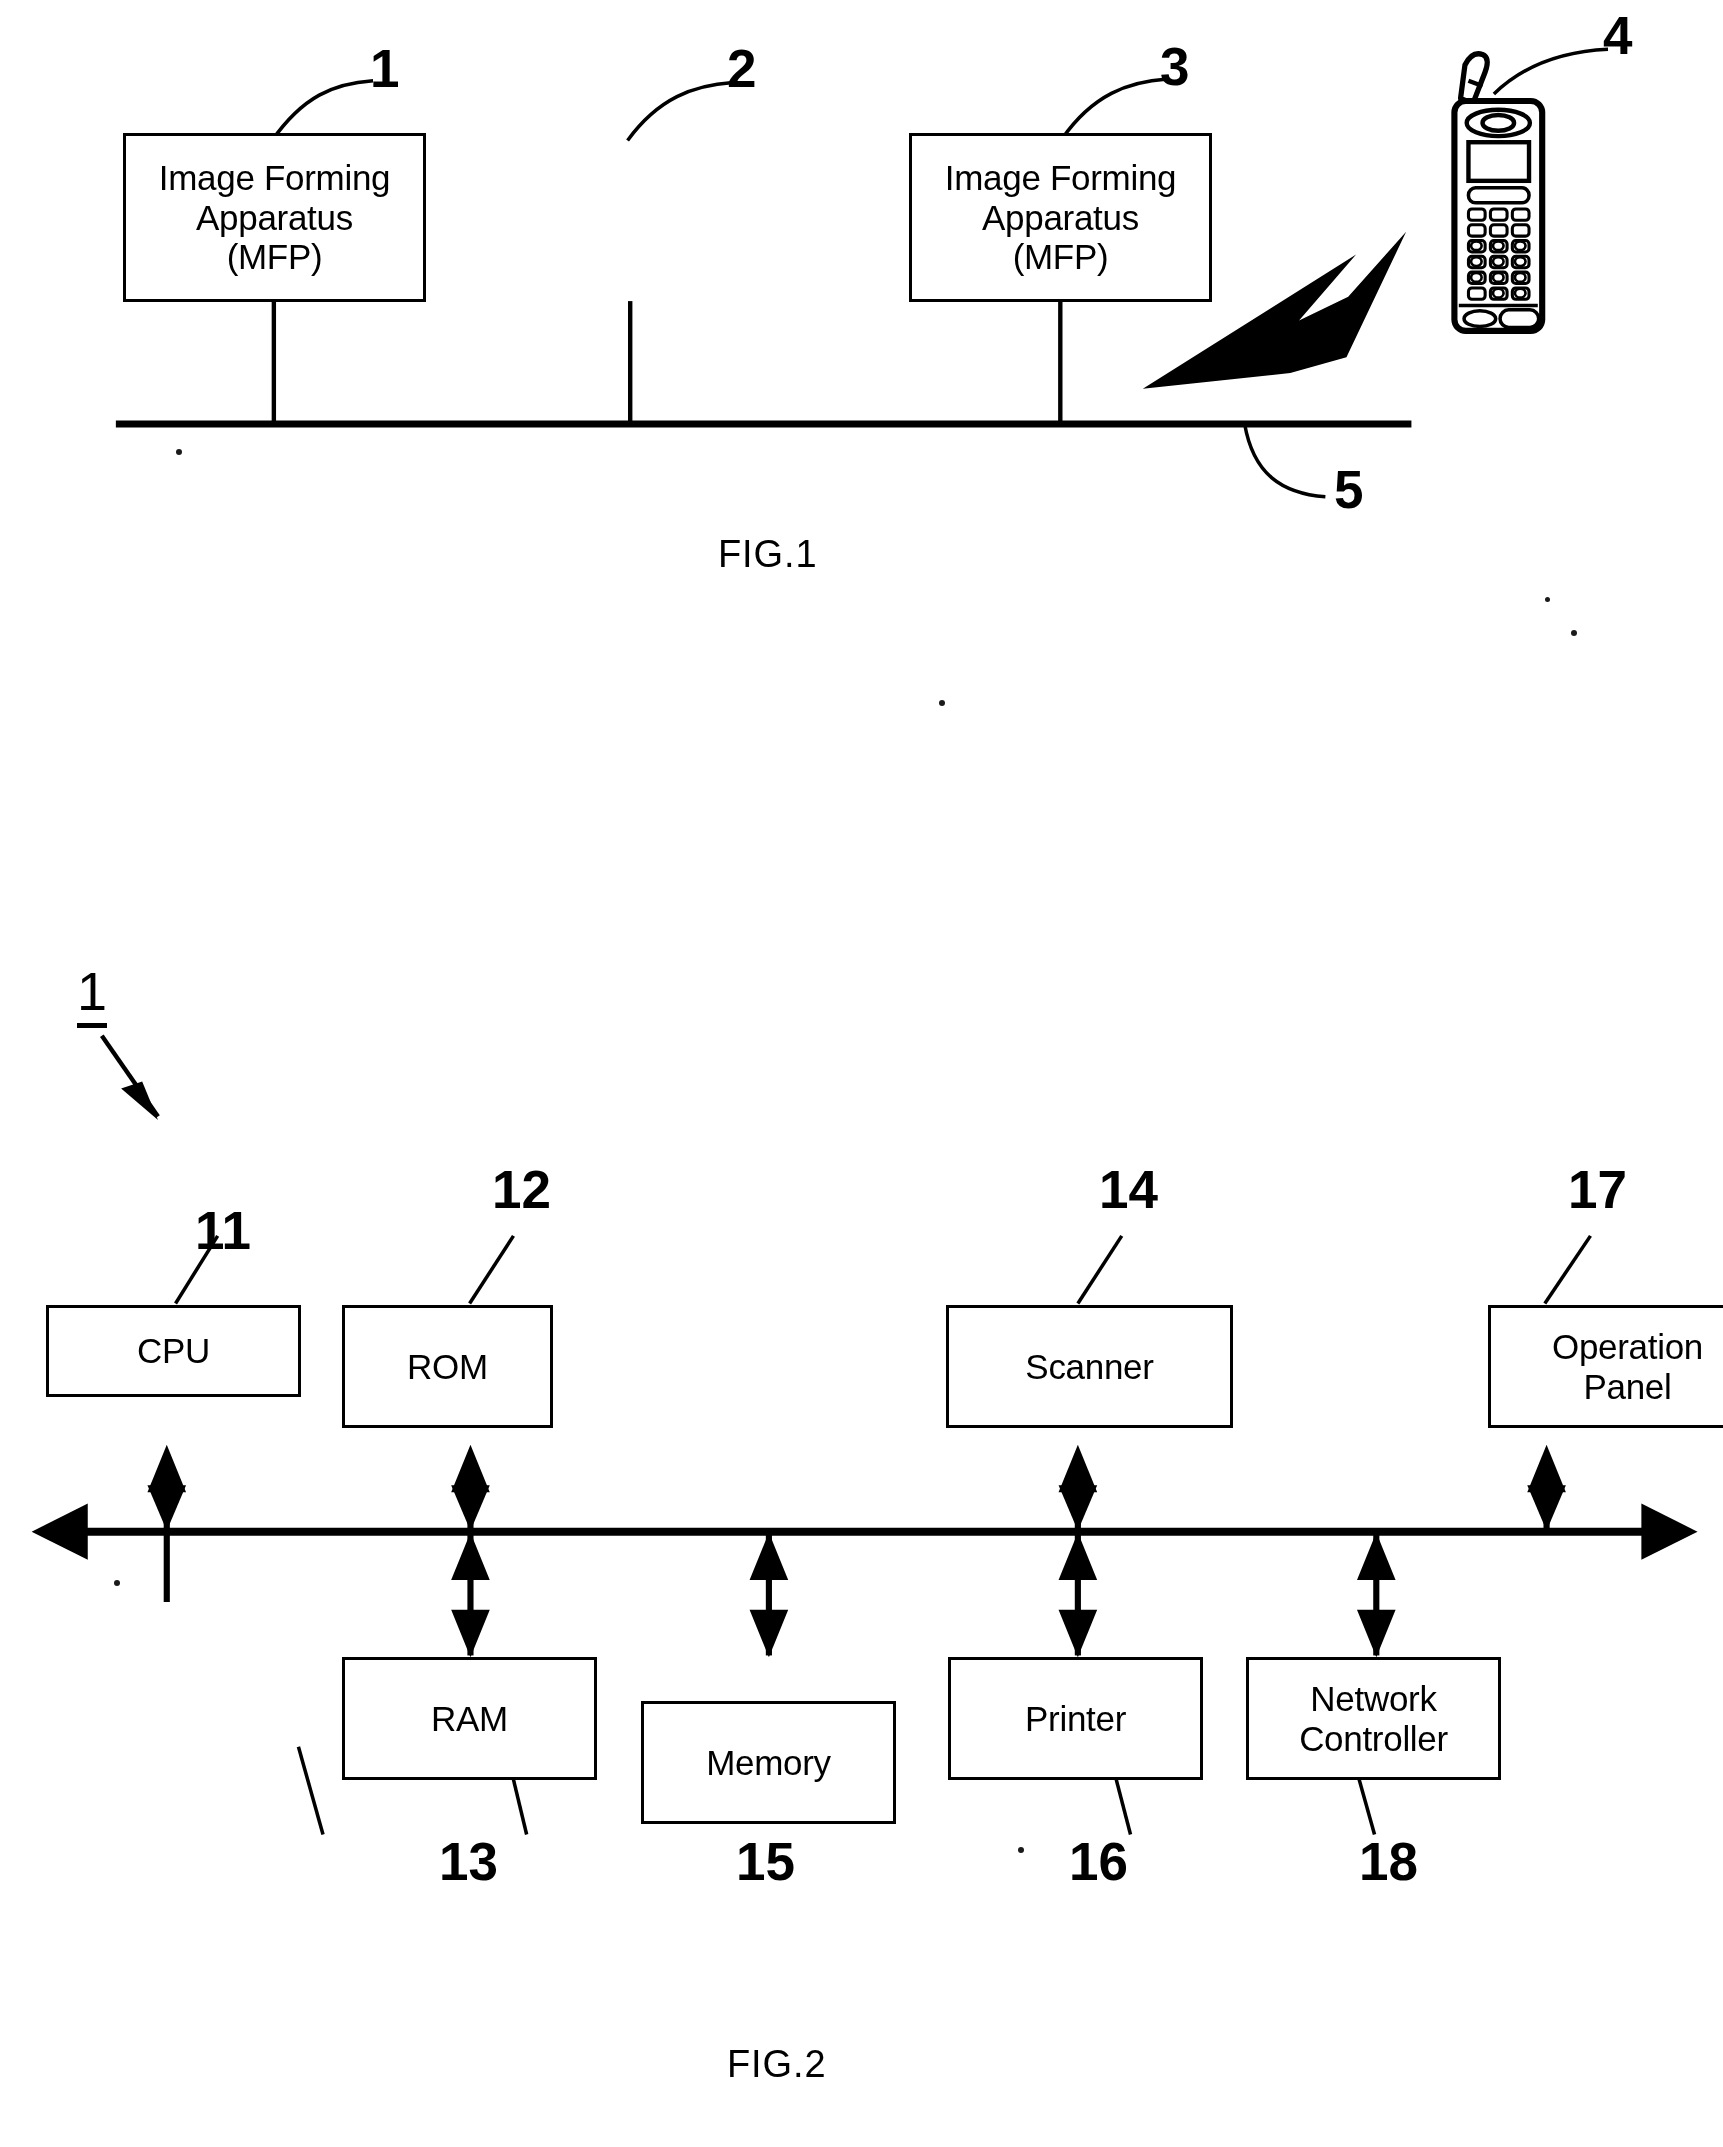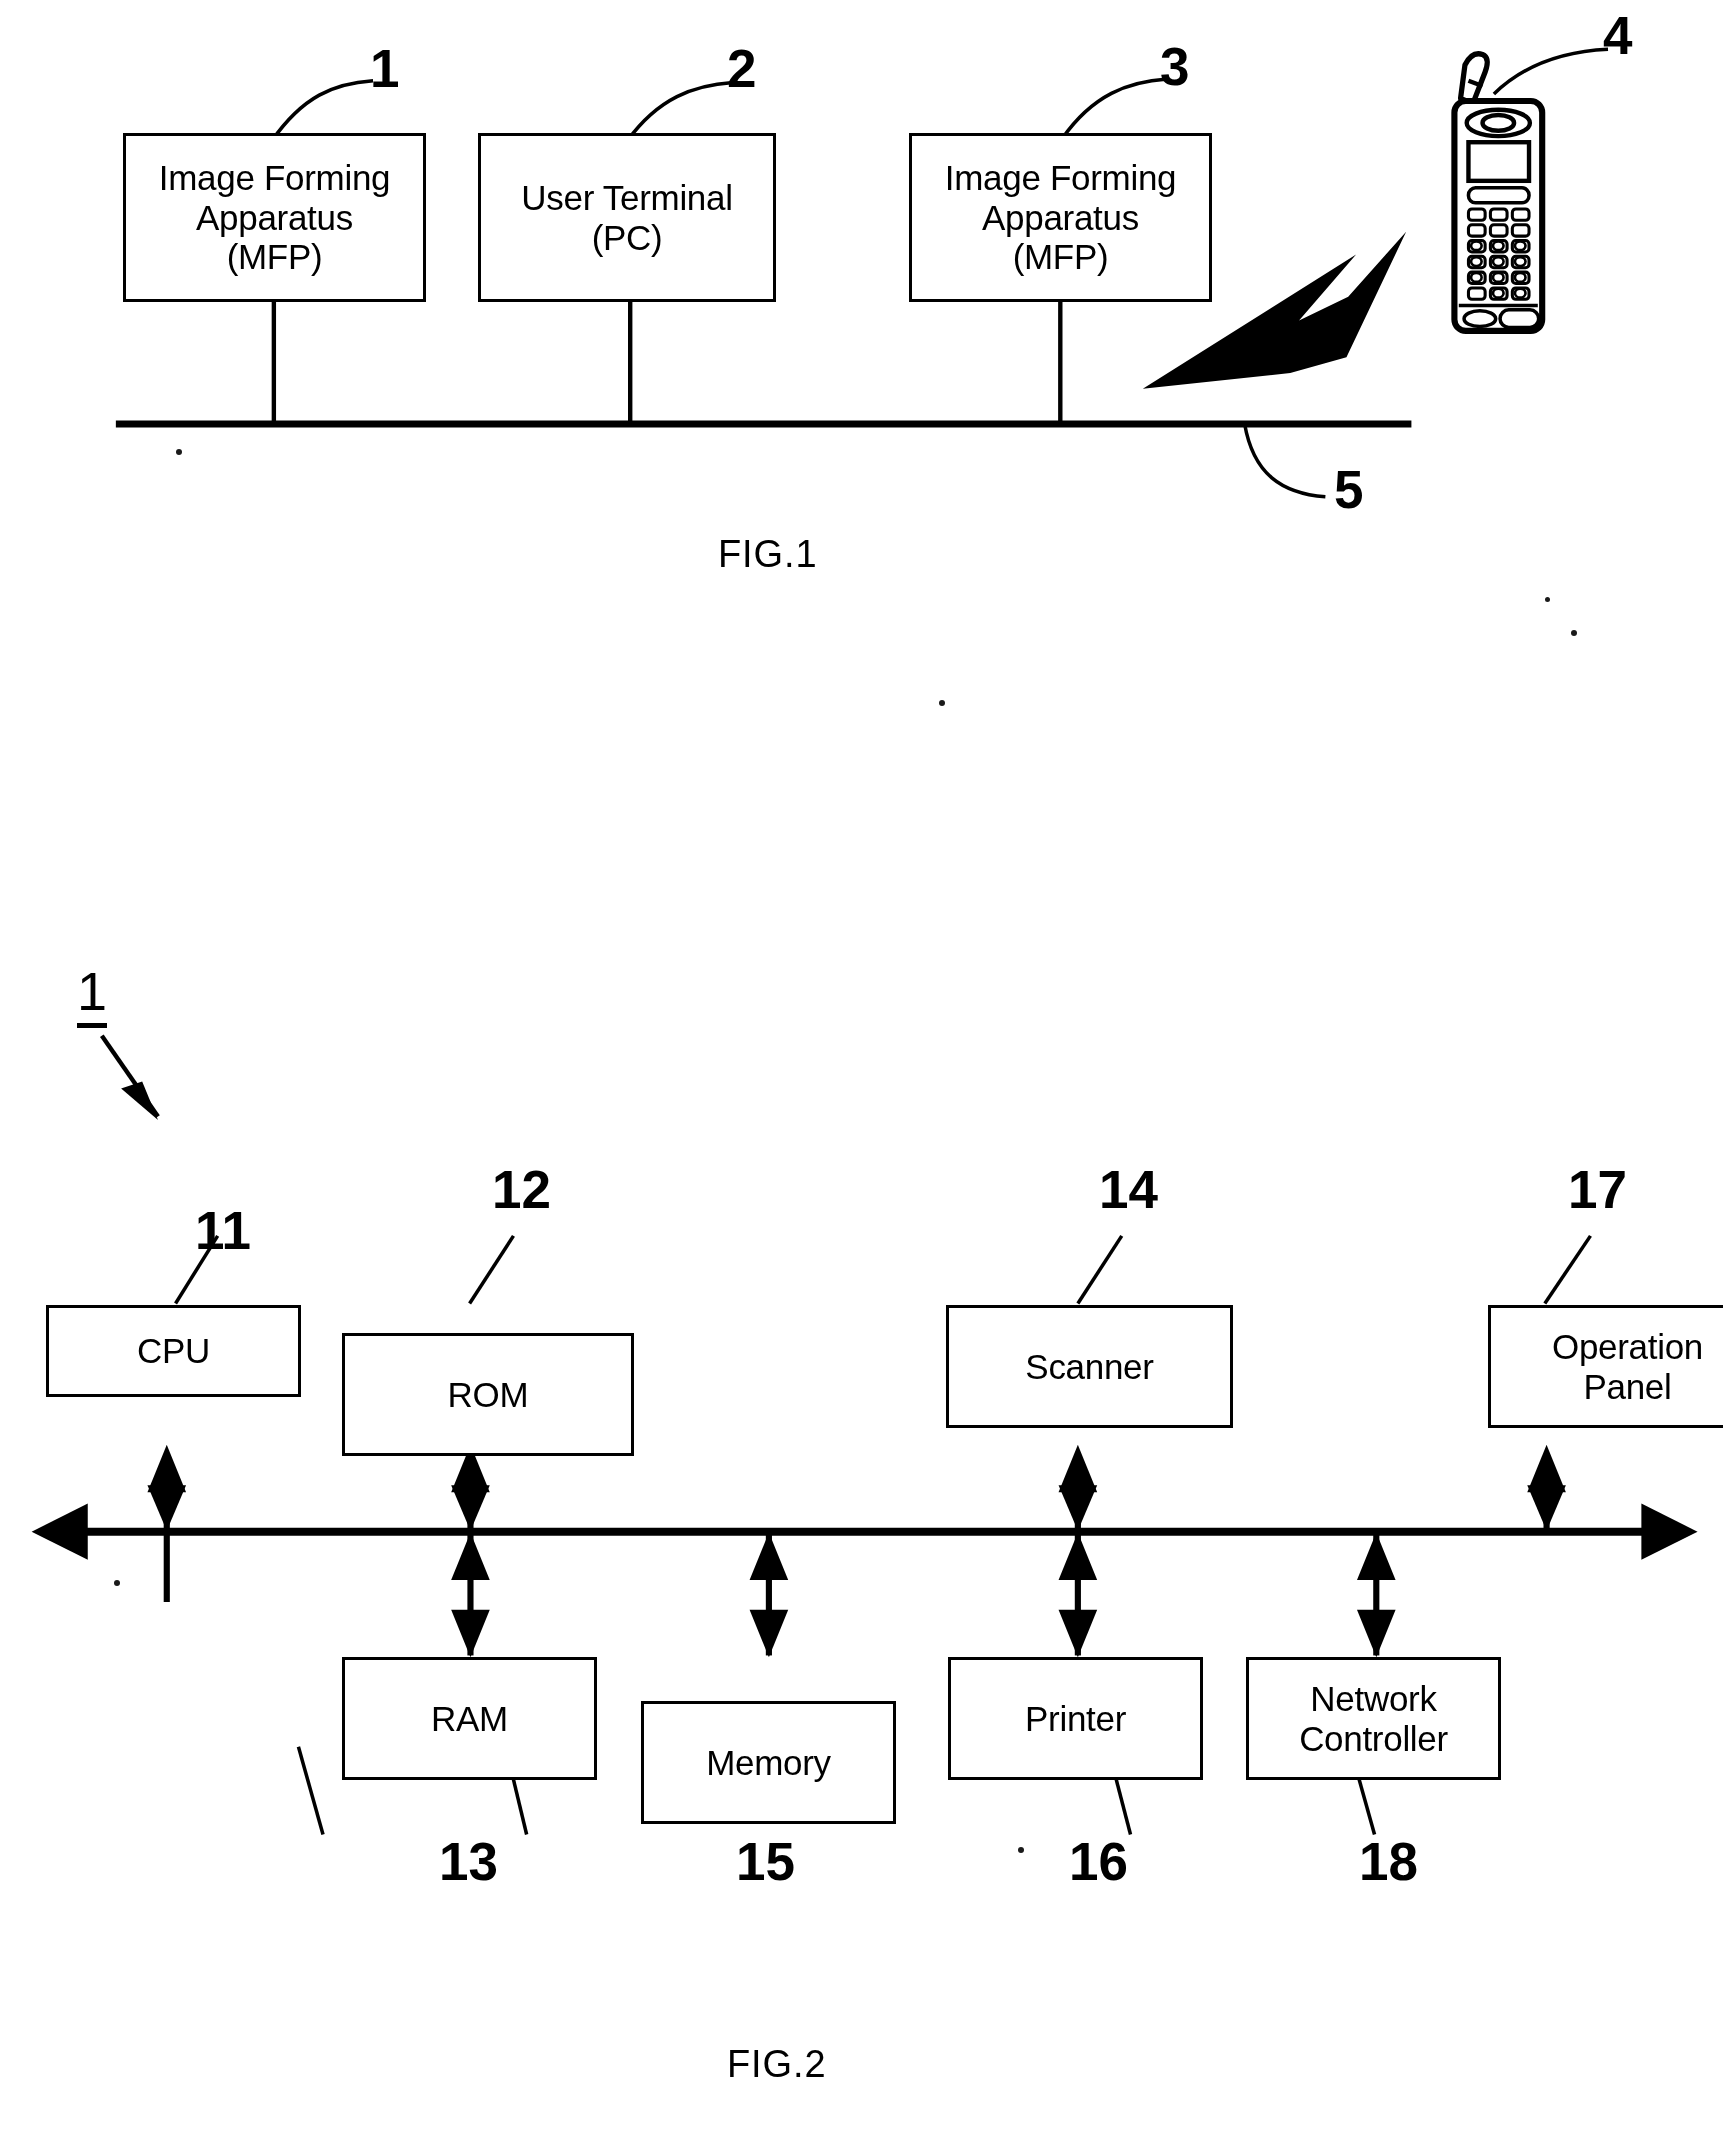--- a/index.html
+++ b/index.html
@@ -221,24 +221,20 @@
       <rect x="58" y="295" width="44" height="20" rx="10" ry="10" fill="#fff" stroke="#000" stroke-width="4"></rect>
     </g>
   </svg>
 
   <div class="node-box f1-box" style="left:123px; top:133px; width:303px; height:169px;">
     <span class="node-label">Image Forming
 Apparatus
 (MFP)</span>
   </div>
 
-  <div class="node-box f1-box" style="left:478px; top:133px; width:298px; height:169px;">
-    <span class="node-label">User Terminal
-(PC)</span>
-  </div>
 
   <div class="node-box f1-box" style="left:909px; top:133px; width:303px; height:169px;">
     <span class="node-label">Image Forming
 Apparatus
 (MFP)</span>
   </div>
 
   <div class="ref-num" style="left:370px; top:42px;">1</div>
   <div class="ref-num" style="left:727px; top:42px;">2</div>
   <div class="ref-num" style="left:1160px; top:40px;">3</div>
@@ -246,21 +242,21 @@
   <div class="ref-num" style="left:1334px; top:463px;">5</div>
 
   <div class="fig-caption" style="left:718px; top:535px;">FIG.1</div>
 
   <div class="ref-underlined" style="left:77px; top:964px;">1</div>
 
   <div class="node-box f2-box" style="left:46px; top:1305px; width:255px; height:92px;">
     <span class="node-label">CPU</span>
   </div>
 
-  <div class="node-box f2-box" style="left:342px; top:1305px; width:292px; height:123px;margin-top:28px;">
+  <div class="node-box f2-box" style="left:342px; top:1305px; width:211px; height:123px;">
     <span class="node-label">ROM</span>
   </div>
 
   <div class="node-box f2-box" style="left:946px; top:1305px; width:287px; height:123px;">
     <span class="node-label">Scanner</span>
   </div>
 
   <div class="node-box f2-box" style="left:1488px; top:1305px; width:279px; height:123px;">
     <span class="node-label">Operation
 Panel</span>

